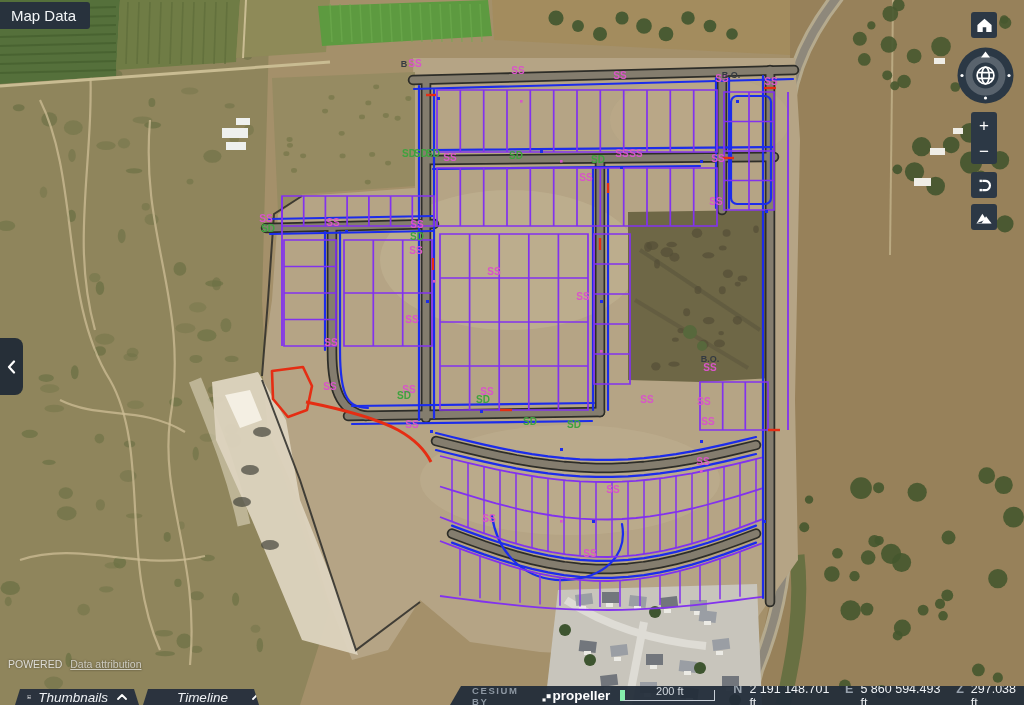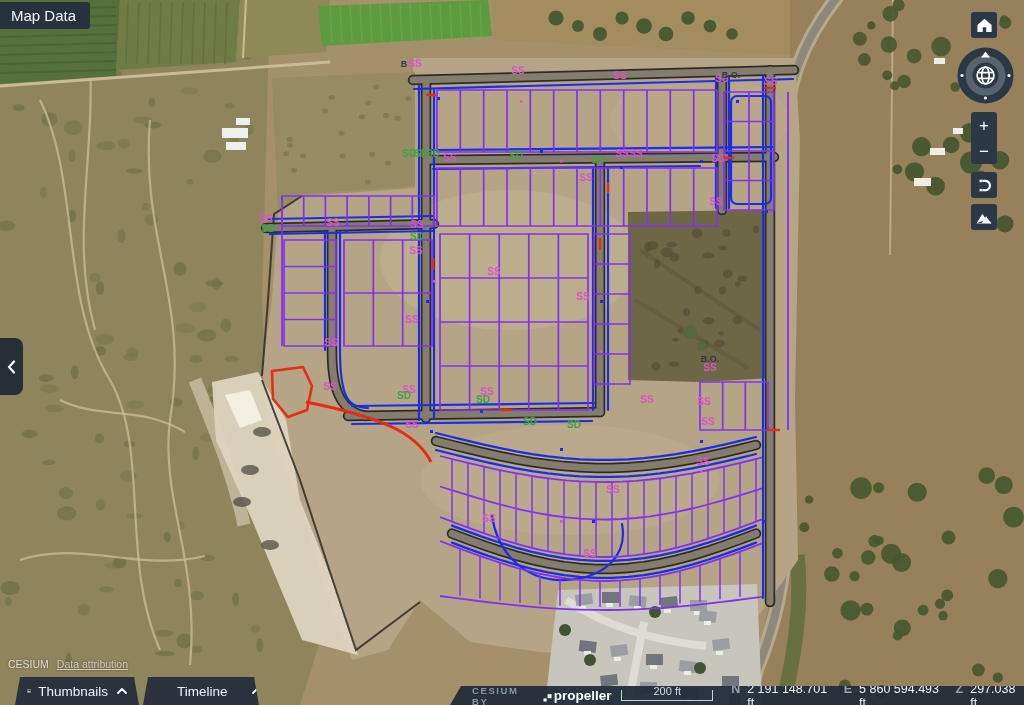--- a/index.html
+++ b/index.html
@@ -20,37 +20,37 @@
   #btn-home{top:12px;height:26px;}
   #zoom-group{position:absolute;left:971px;top:112px;width:26px;height:52px;
     background:#2c3845;border-radius:3px;display:flex;flex-direction:column;}
   .zoom-half{flex:1;display:flex;align-items:center;justify-content:center;color:#fff;
     font-size:17px;cursor:pointer;line-height:1;}
   #btn-rotate{top:172px;height:26px;}
   #btn-terrain{top:204px;height:26px;}
   #compass{position:absolute;left:957px;top:47px;width:57px;height:57px;cursor:pointer;}
 
   
-  .bottom-tab{position:absolute;bottom:0;height:28px;background:rgba(38,48,61,0.96);
+  .bottom-tab{position:absolute;bottom:0;height:16px;background:rgba(38,48,61,0.96);
     color:#eef1f4;display:flex;align-items:center;gap:7px;font-size:13.5px;
-    padding:0 12px;cursor:pointer;clip-path:polygon(5px 0,calc(100% - 5px) 0,100% 100%,0 100%);}
+    padding:0 12px;cursor:pointer;clip-path:polygon(5px 0,calc(100% - 5px) 0,100% 100%,0 100%);font-style:italic;}
   #tab-thumbnails{left:15px;width:100px;}
   #tab-timeline{left:143px;width:92px;gap:22px;}
   .caret{margin-left:2px;display:flex;}
 
   
   #status-bar{position:absolute;bottom:0;left:450px;right:0;height:19px;
     background:rgba(35,45,58,0.95);display:flex;align-items:center;
     clip-path:polygon(11px 0,100% 0,100% 100%,0 100%);
     color:#e6eaee;font-size:12px;}
   #powered{display:flex;align-items:center;gap:7px;margin-left:22px;}
   #powered .pb{font-size:9.5px;font-weight:bold;letter-spacing:1.6px;color:#8d97a2;}
   #powered .brand{font-size:13.5px;font-weight:bold;color:#fdfdfe;display:flex;align-items:flex-end;gap:2px;}
   #scalebar{position:relative;width:92px;height:10px;margin-left:10px;
-    border-left:1px solid #86efac;border-right:1px solid #c9d0d8;border-bottom:1px solid #c9d0d8;}
+    border-left:5px solid #86efac;border-right:1px solid #c9d0d8;border-bottom:1px solid #c9d0d8;}
   #scalebar span{position:absolute;left:0;right:0;top:-5px;text-align:center;
     font-size:11px;color:#d3d9df;}
   #coords{display:flex;align-items:center;gap:9px;margin-left:18px;font-size:12.5px;}
   #coords .axis{color:#98a2ad;font-weight:bold;}
   #coords .val{color:#eef1f4;}
   #coords .pair{display:flex;gap:7px;}
 
   
   #attribution{position:absolute;left:8px;top:658px;font-size:10.5px;
     color:rgba(255,255,255,0.78);text-shadow:0 0 2px rgba(0,0,0,.5);display:flex;gap:8px;}
@@ -621,15 +621,15 @@
         <span class="val">5 860 594.493 ft</span>
       </span>
     <span class="pair">
         <span class="axis">Z</span>
         <span class="val">297.038 ft</span>
       </span>
   </div>
 </div>
 
 <div id="attribution">
-  <span>CESIUM</span>
+  <span>POWERED</span>
   <a>Data attribution</a>
 </div>
 
 </body></html>

